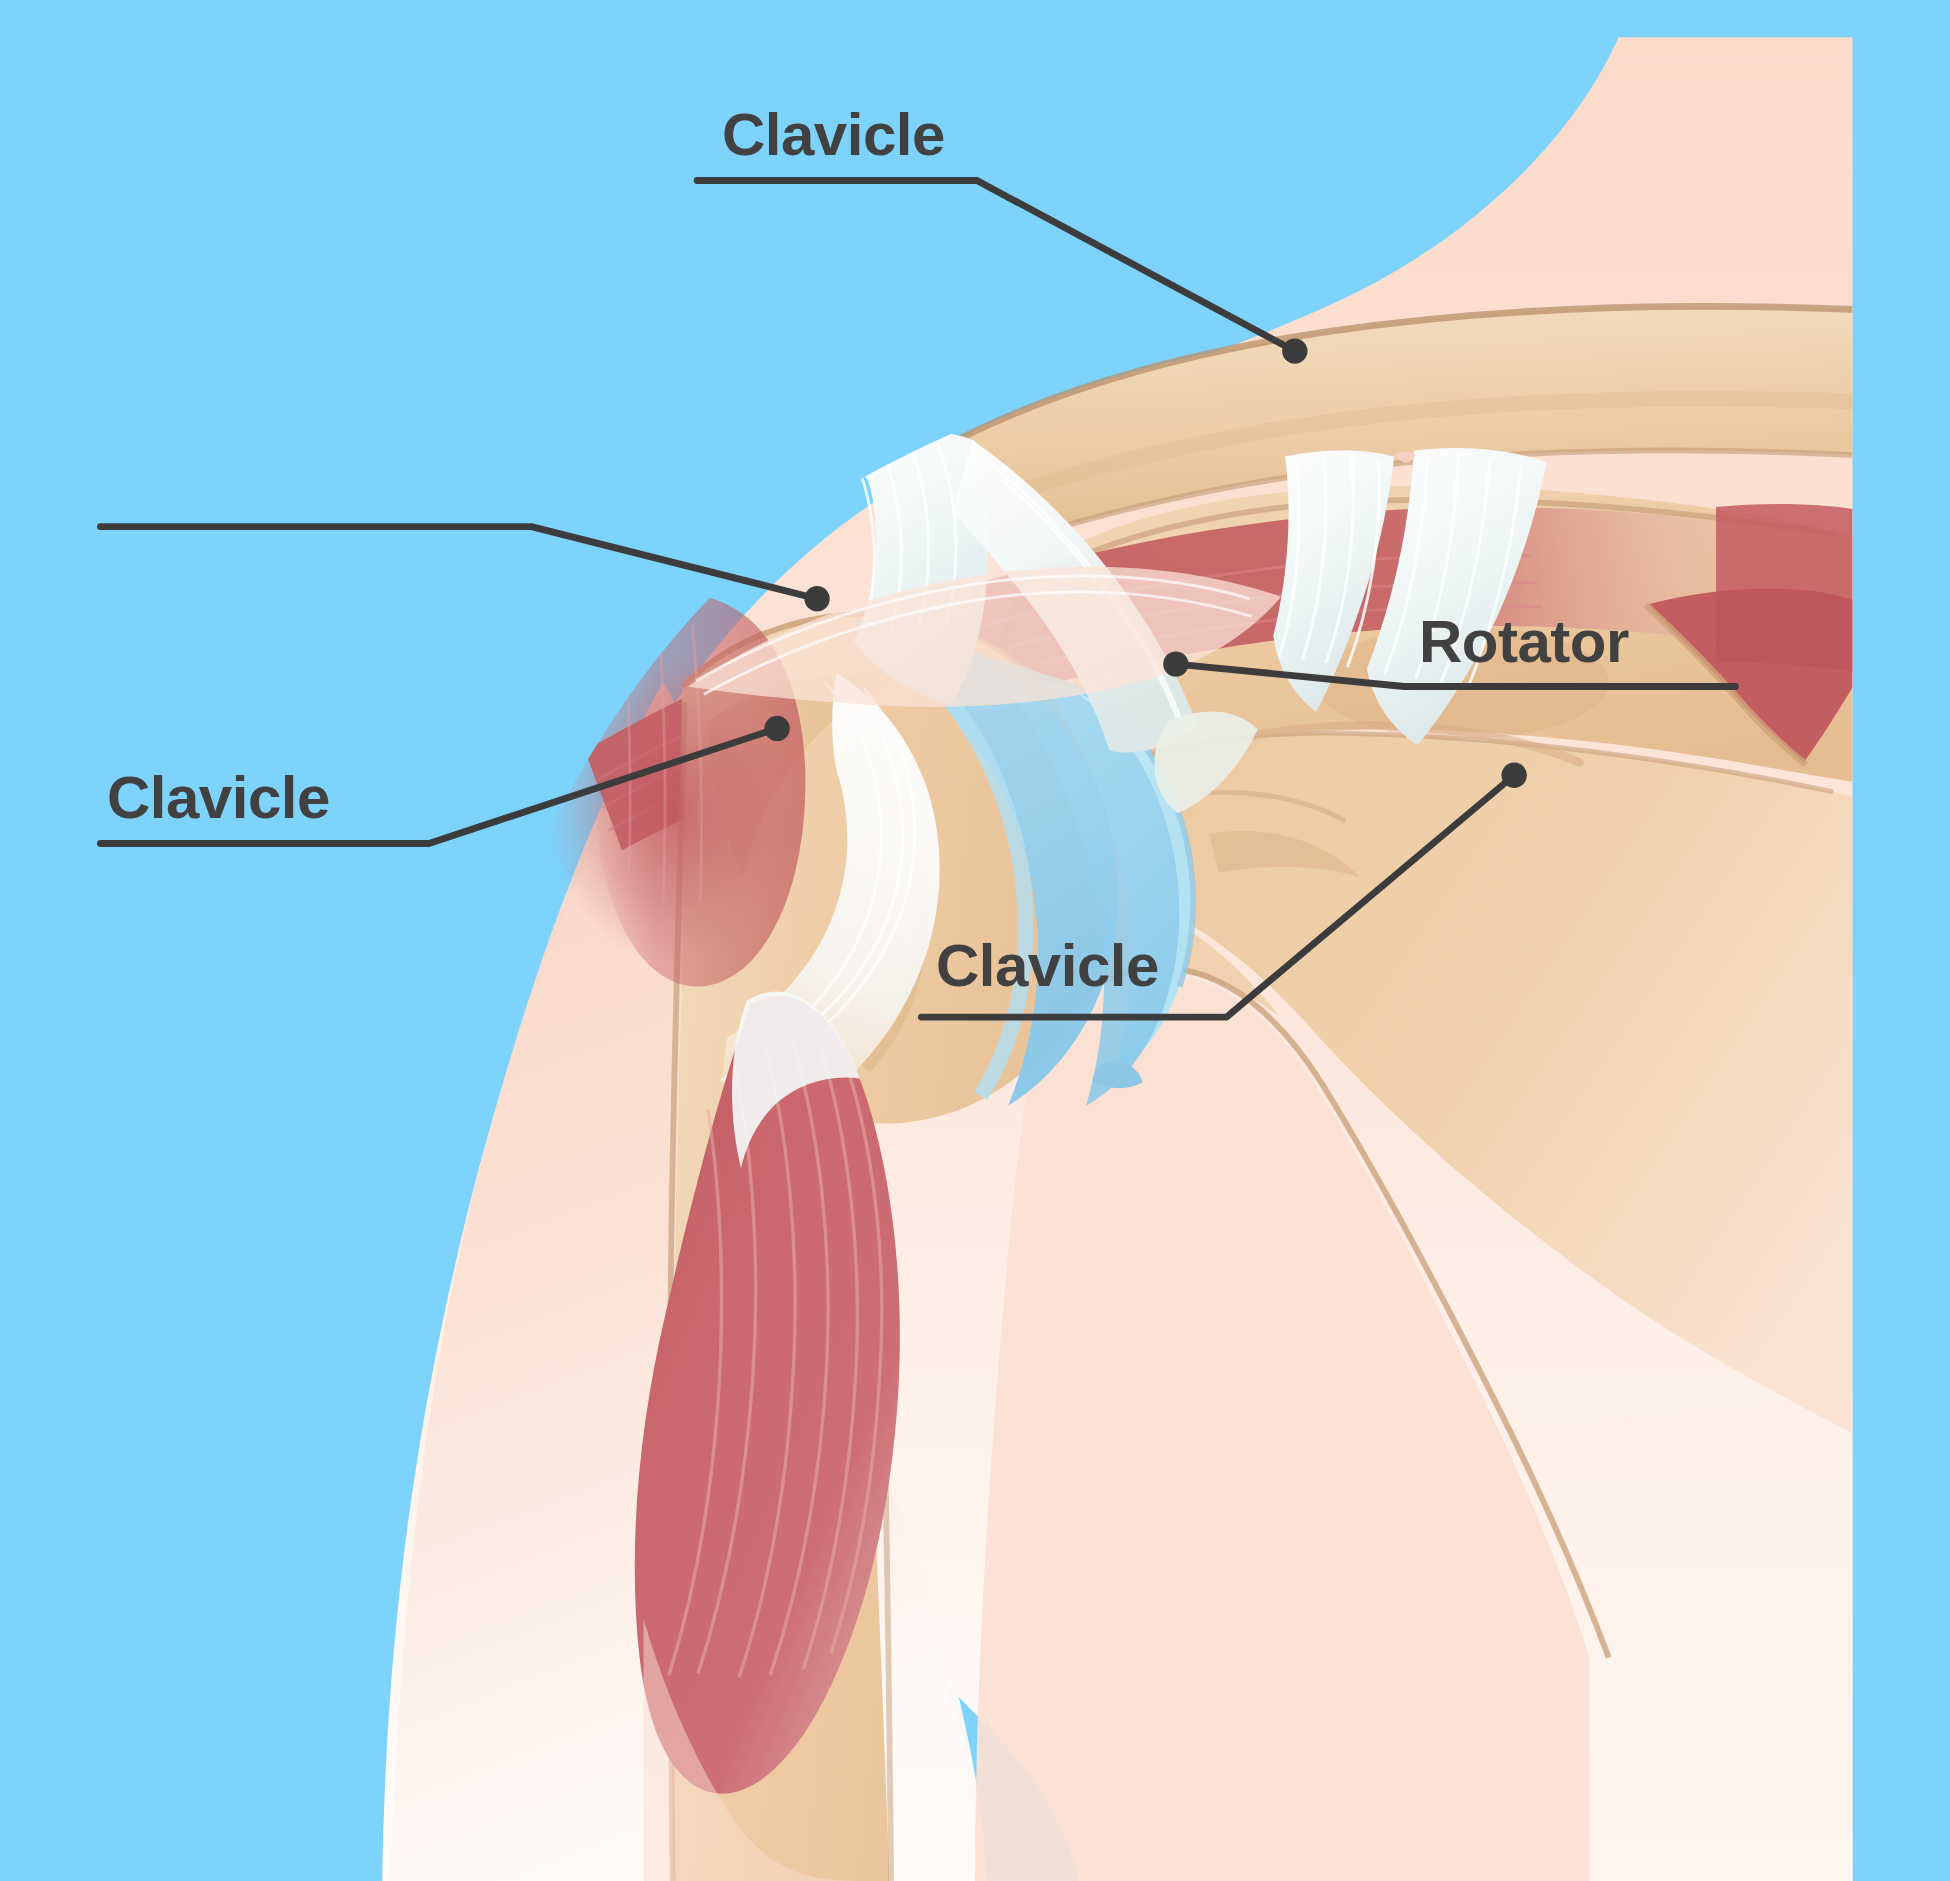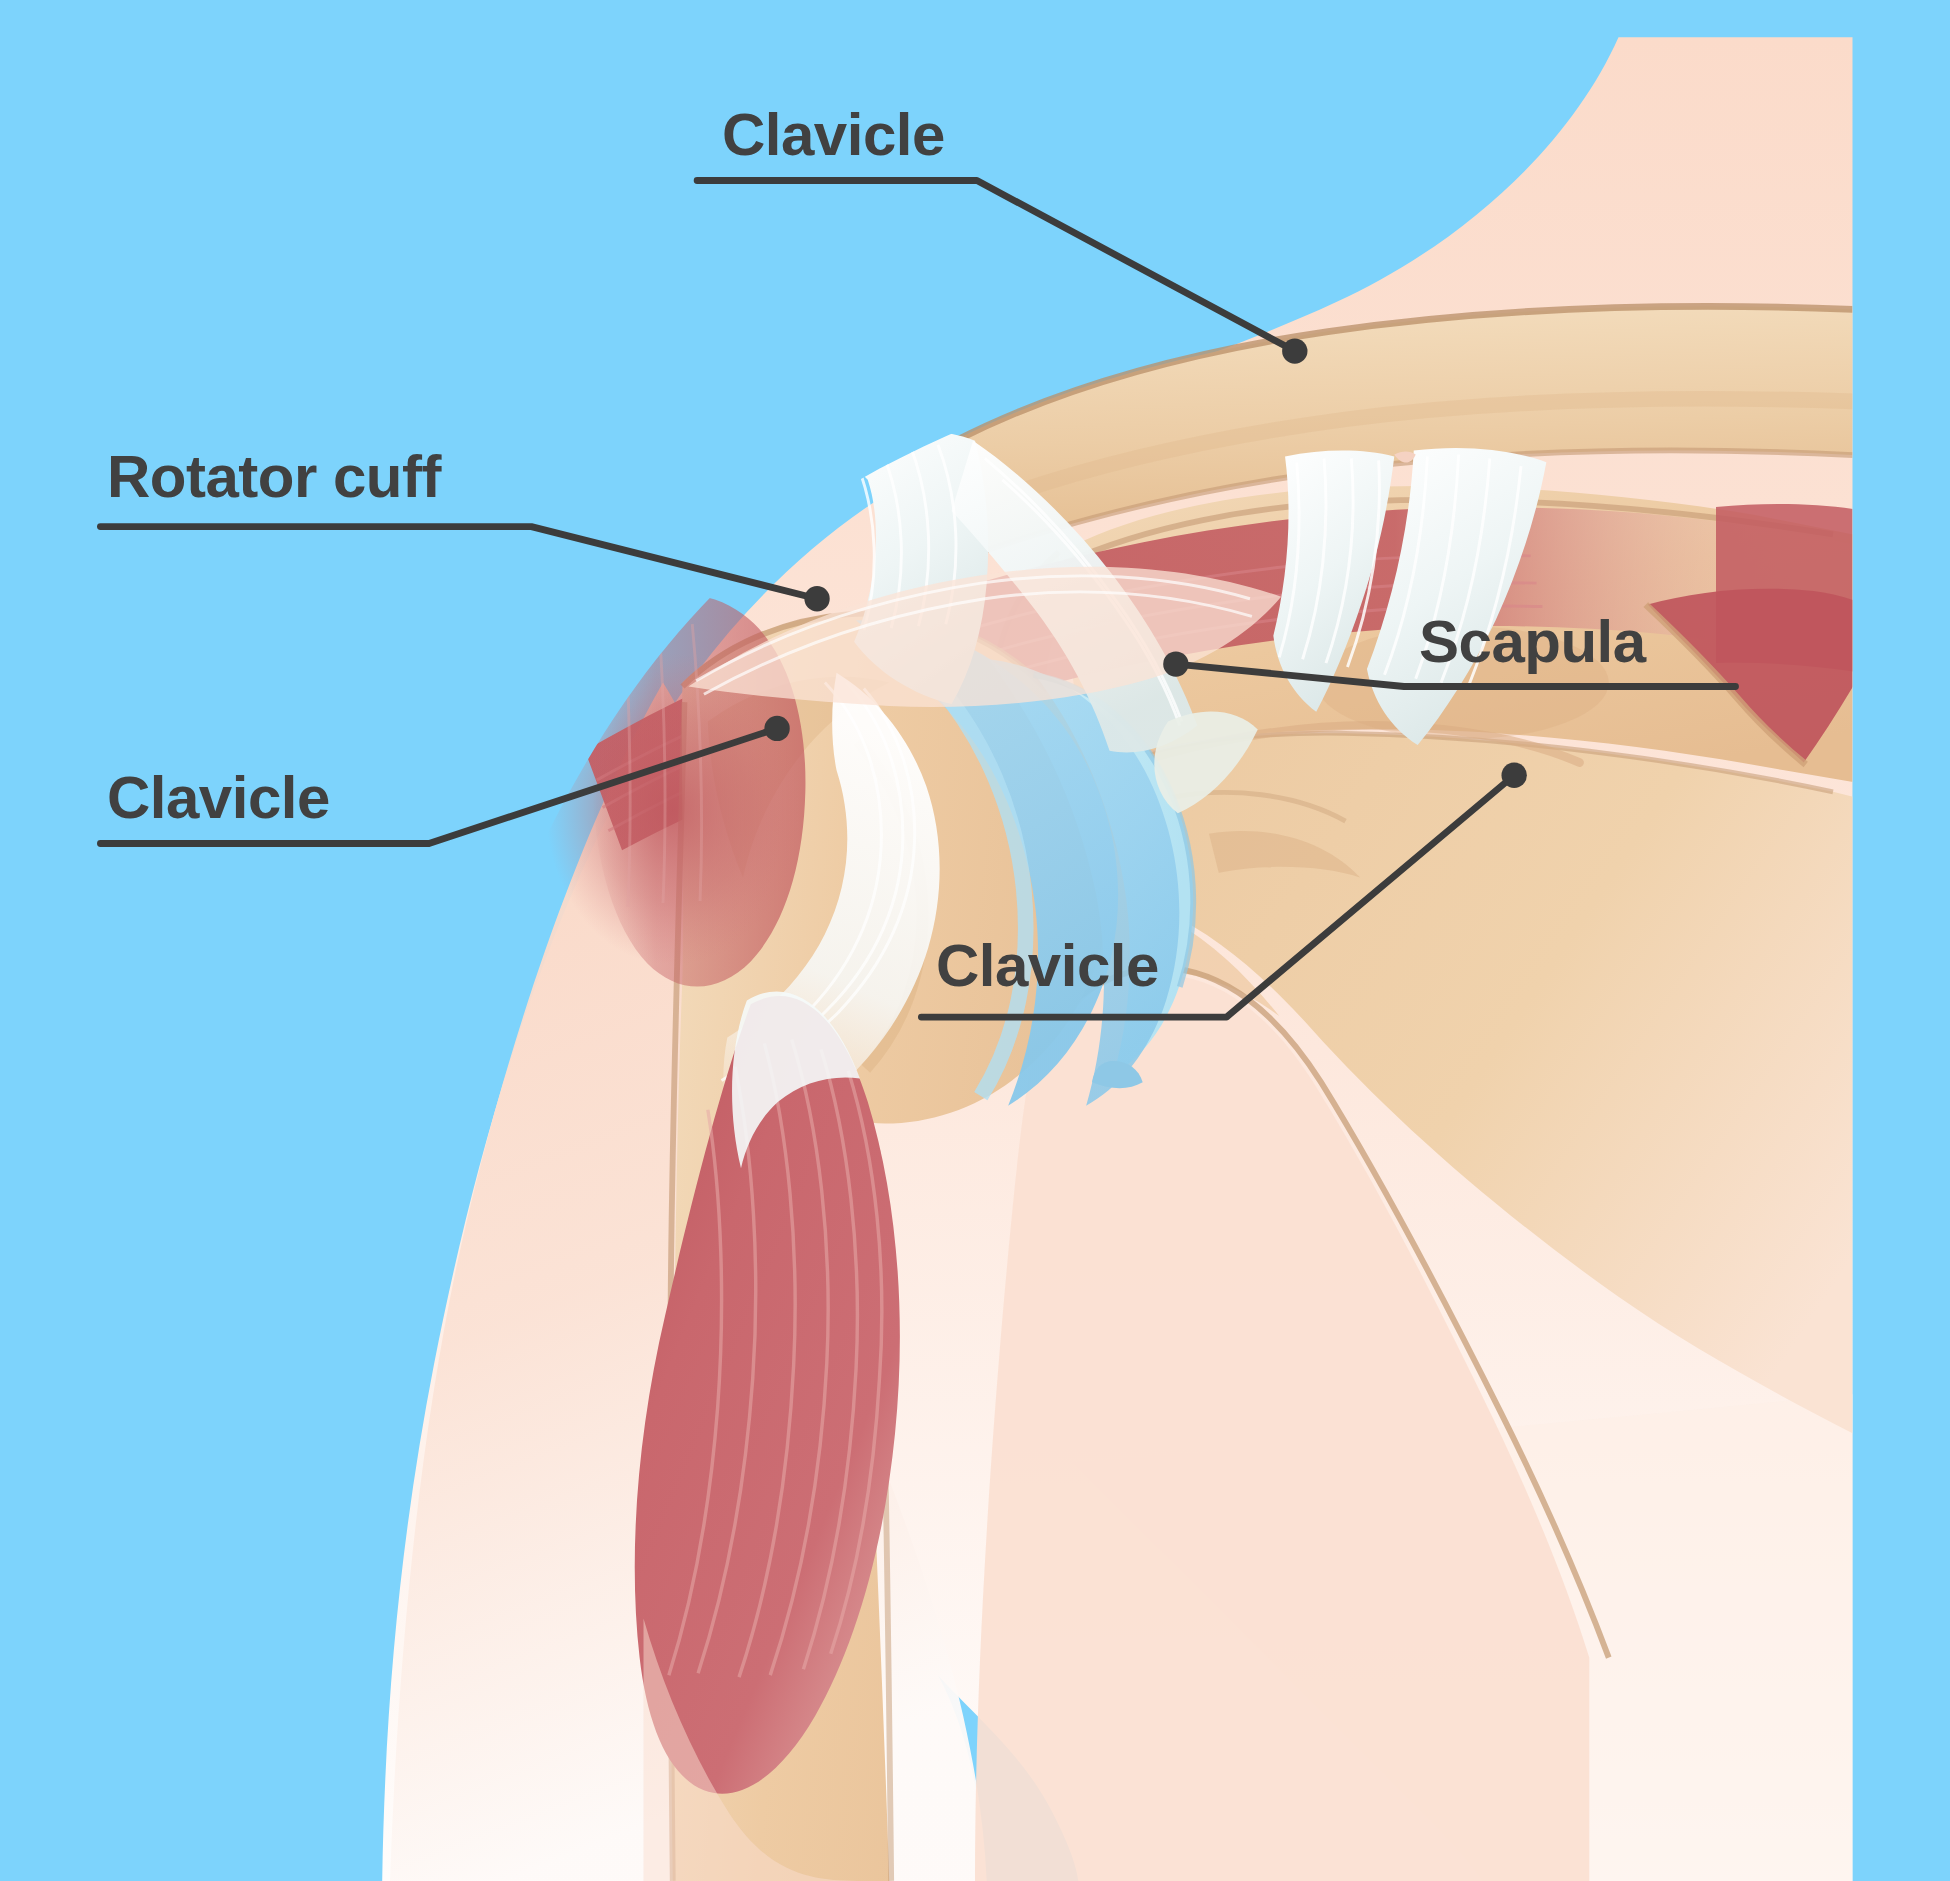--- a/index.html
+++ b/index.html
@@ -352,22 +352,21 @@
       <circle cx="1328" cy="360" r="13"></circle>
       <circle cx="838" cy="614" r="13"></circle>
       <circle cx="797" cy="747" r="13"></circle>
       <circle cx="1206" cy="681" r="13"></circle>
       <circle cx="1553" cy="795" r="13"></circle>
     </g>
   </svg>
 
   <div class="lbl" style="left:722px;top:105px;">Clavicle</div>
 
-  <div class="lbl" style="left:107px;top:447px;">Rotator cuff</div>
 
   <div class="lbl" style="left:107px;top:768px;">Clavicle</div>
 
-  <div class="lbl" style="left:1419px;top:612px;">Scapula</div>
+  <div class="lbl" style="left:1419px;top:612px;">Rotator</div>
 
   <div class="lbl" style="left:936px;top:936px;">Clavicle</div>
 
 </div>
 
 
 </body></html>

